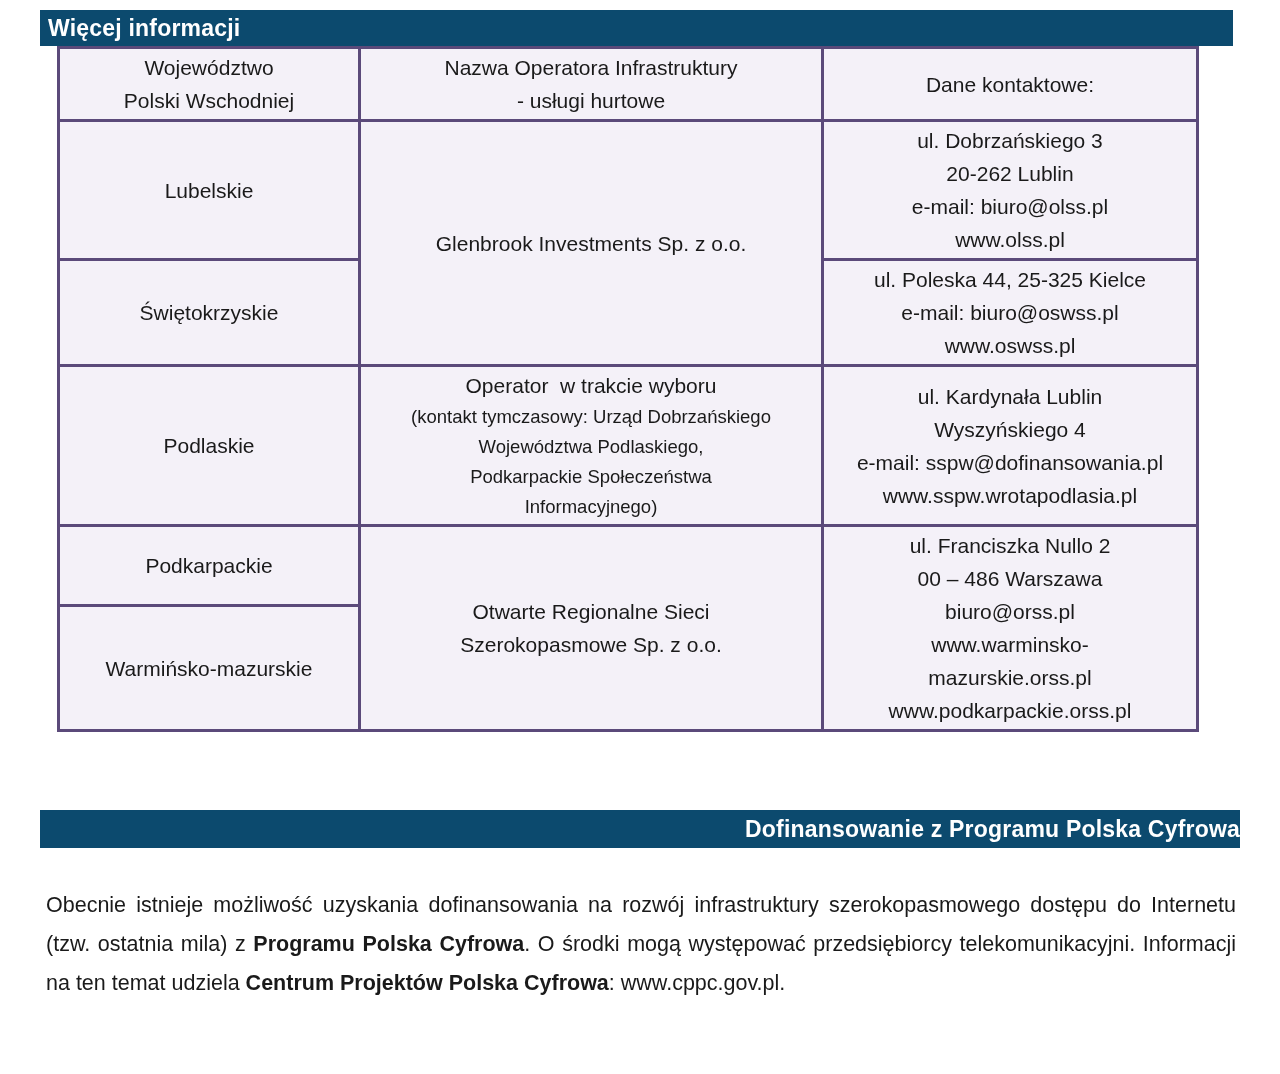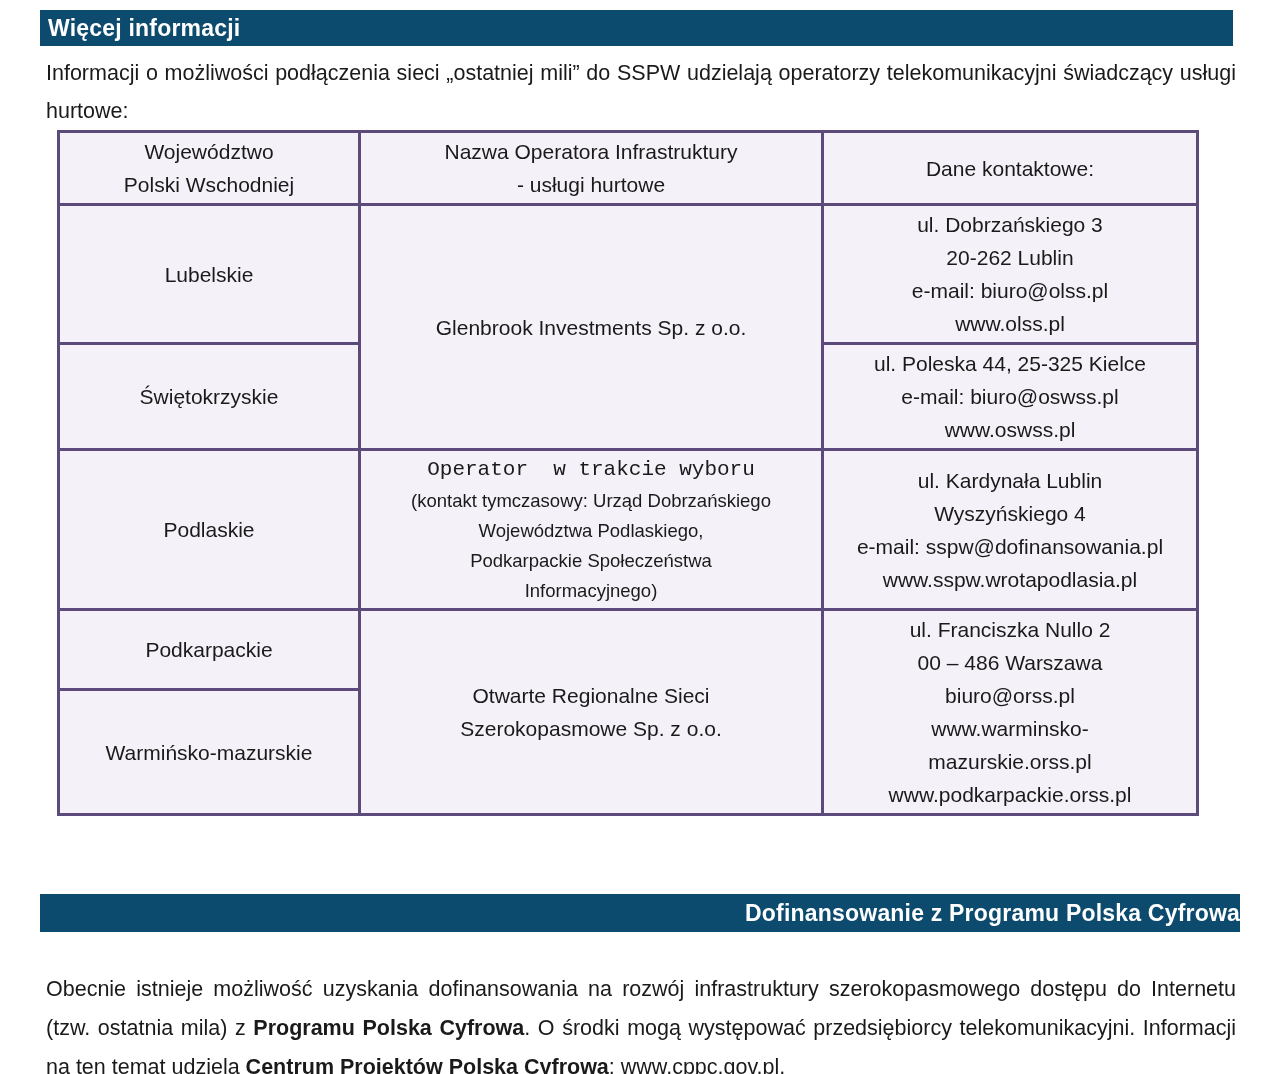--- a/index.html
+++ b/index.html
@@ -67,32 +67,31 @@
   }
   .col-v   { width: 301px; }
   .col-op  { width: 463px; }
   .col-ct  { width: 375px; }
   tr.r-head { height: 64px; }
   tr.r1 { height: 130px; }
   tr.r2 { height: 96px; }
   tr.r3 { height: 147px; }
   tr.r4 { height: 75px; }
   tr.r5 { height: 116px; }
-  .op-main { white-space: pre-wrap; font-family: Liberation Mono, monospace; }
+  .op-main { white-space: pre-wrap; }
   .op-note { font-size: 18.5px; line-height: 30px; }
   .line { display: block; }
 </style>
 </head>
 <body>
 
 <div class="page">
 
   <div class="section-bar bar1">Więcej informacji</div>
 
-  <p class="intro">Informacji o możliwości podłączenia sieci „ostatniej mili” do SSPW udzielają operatorzy telekomunikacyjni świadczący usługi hurtowe:</p>
 
   <table class="info-table">
     <colgroup>
       <col class="col-v">
         <col class="col-op">
         <col class="col-ct">
     </colgroup>
     <tbody>
         <tr class="r-head">
       <th>

